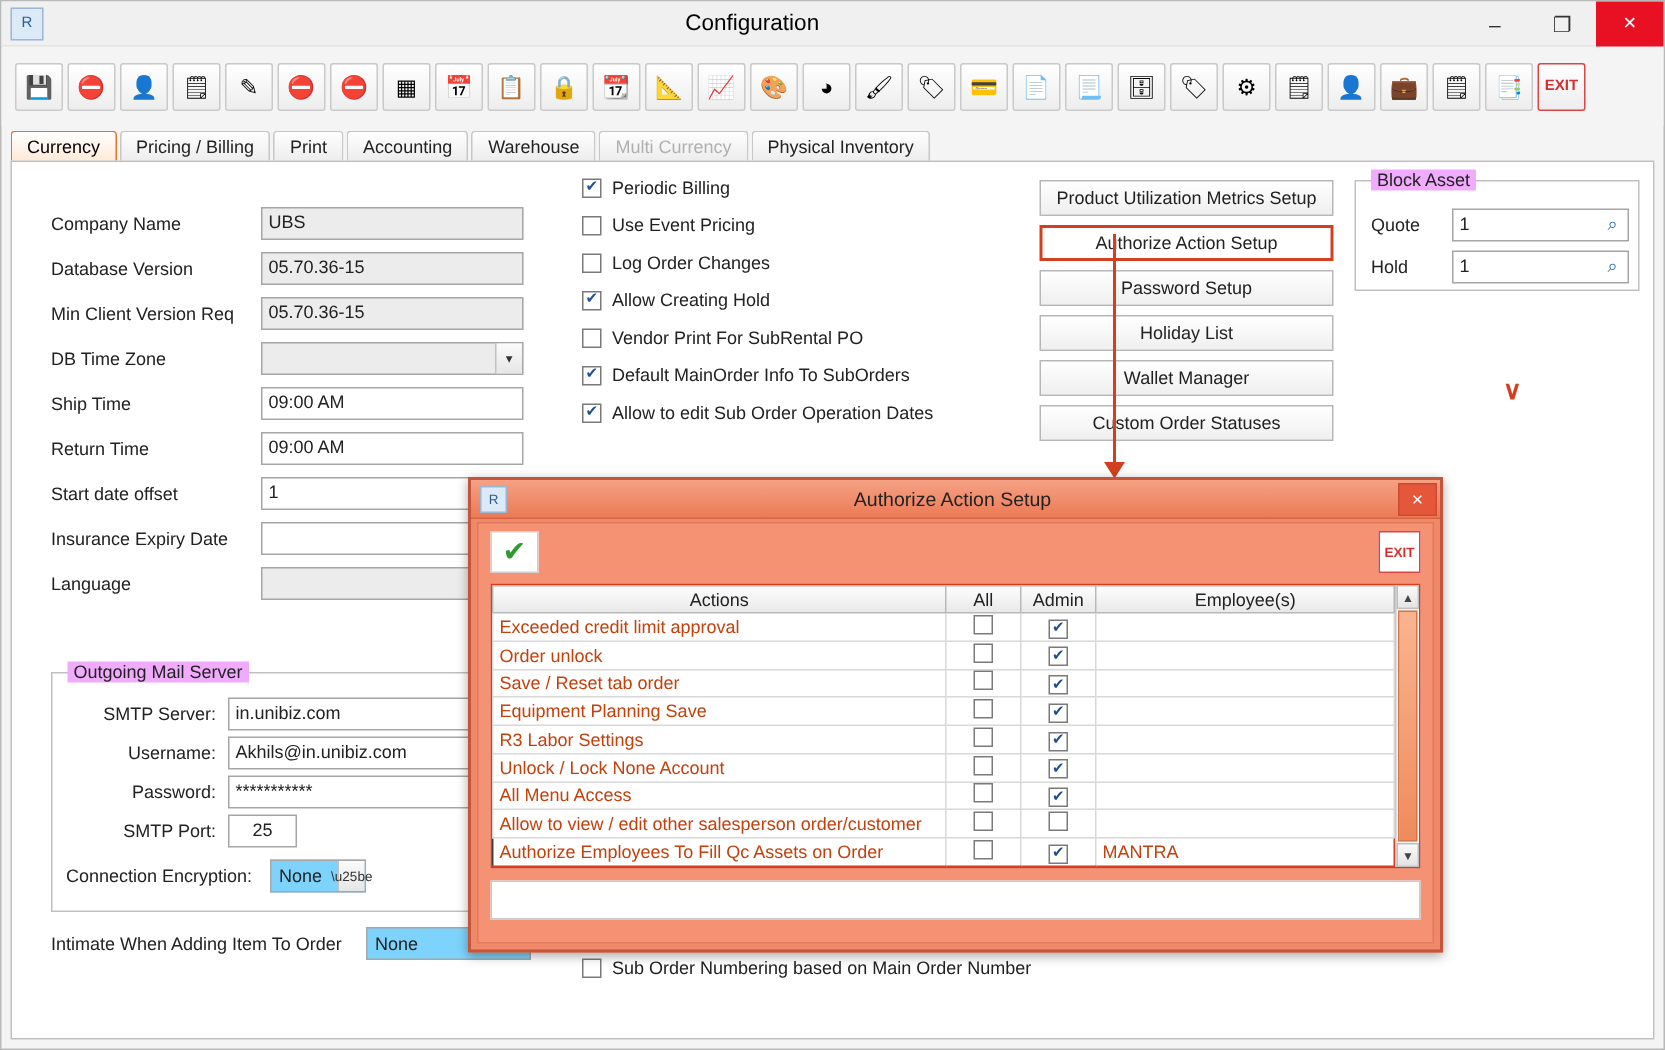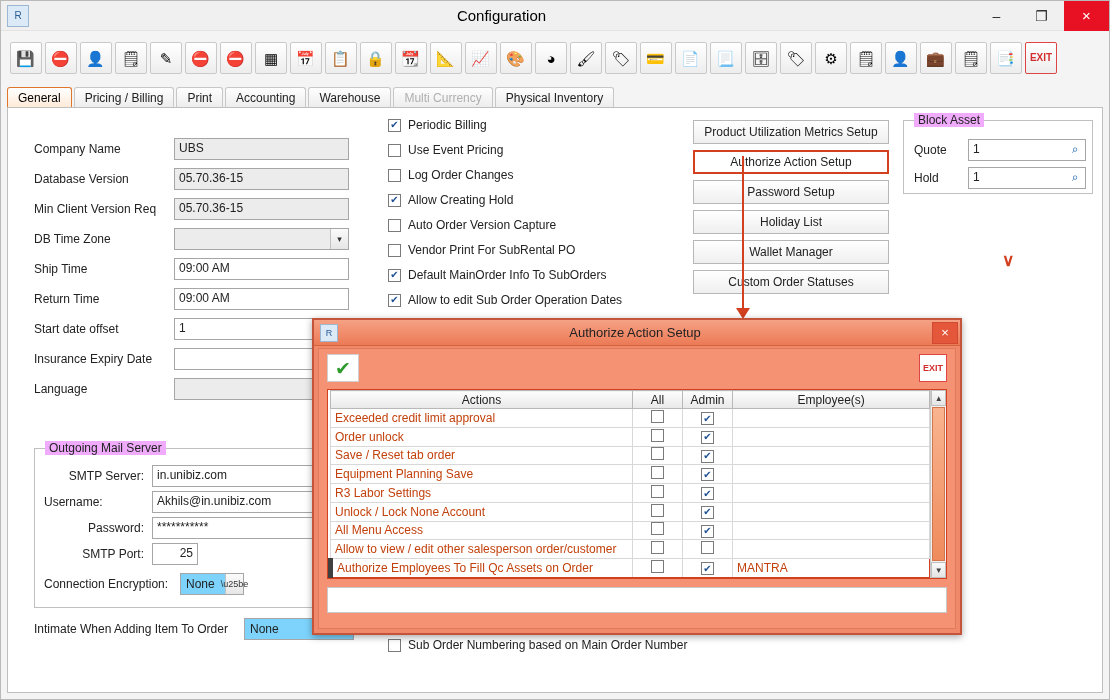--- a/index.html
+++ b/index.html
@@ -214,21 +214,21 @@
     border: 1px solid #b8b8b8;
     font-weight: normal; font-size: 12px; color: #222;
     height: 18px;
   }
   table.grid td {
     border: 1px solid #d8d8d8;
     height: 18px; font-size: 12px; color: #c2410c;
     padding: 0 4px;
   }
   table.grid tr.sel td { border-top: 1px solid #d2401f; border-bottom: 1px solid #d2401f; }
-  table.grid tr.sel td:first-child { border-left: 5px solid #404040; }
+  table.grid tr.sel td:first-child { border-left: 1px solid #404040; }
   table.grid tr.sel td:last-child { border-right: 1px solid #d2401f; }
   td.c { text-align: center; }
   .scroll {
     width: 16px; border-left: 1px solid #c9c9c9; background: #f1f1f1;
     display: flex; flex-direction: column;
   }
   .scroll .sb {
     height: 16px; background: linear-gradient(#fafafa,#e4e4e4);
     border: 1px solid #c0c0c0; display: flex; align-items: center; justify-content: center;
     font-size: 8px; color: #444;
@@ -345,21 +345,21 @@
       <div class="tb">
         <span class="g">📑</span>
       </div>
       <div class="tb exit">
         <span class="g">EXIT</span>
       </div>
     </div>
 
   <div class="tabstrip" id="tabstrip">
       <div class="tab active">
-        <span>General</span>
+        <span>Currency</span>
       </div>
       <div class="tab">
         <span>Pricing / Billing</span>
       </div>
       <div class="tab">
         <span>Print</span>
       </div>
       <div class="tab">
         <span>Accounting</span>
       </div>
@@ -422,30 +422,30 @@
       </div>
 
     <div class="group" style="left:26px; top:340px; width:296px; height:160px;">
       <span class="legend">Outgoing Mail Server</span>
       <div id="mailfields">
           <div style="position: absolute; left: 9px; top: 16px; display: flex; align-items: center;">
             <span class="lbl" style="width: 100px; text-align: right; margin-right: 8px;">SMTP Server:</span>
             <div class="fld" style="width: 170px;">in.unibiz.com</div>
           </div>
           <div style="position: absolute; left: 9px; top: 42px; display: flex; align-items: center;">
-            <span class="lbl" style="width: 100px; text-align: left; margin-right: 8px;">Username:</span>
+            <span class="lbl" style="width: 100px; text-align: right; margin-right: 8px;">Username:</span>
             <div class="fld" style="width: 170px;">Akhils@in.unibiz.com</div>
           </div>
           <div style="position: absolute; left: 9px; top: 68px; display: flex; align-items: center;">
             <span class="lbl" style="width: 100px; text-align: right; margin-right: 8px;">Password:</span>
             <div class="fld" style="width: 170px;">***********</div>
           </div>
           <div style="position: absolute; left: 9px; top: 94px; display: flex; align-items: center;">
             <span class="lbl" style="width: 100px; text-align: right; margin-right: 8px;">SMTP Port:</span>
-            <div class="fld" style="width: 46px; text-align: right;">25</div>
+            <div class="fld" style="width: 46px; text-align: center;">25</div>
           </div>
         </div>
       <div style="position:absolute; left:9px; top:124px; width:280px; display:flex; align-items:center;">
         <span class="lbl" style="width:136px;">Connection Encryption:</span>
         <div class="dropdown" style="width:64px;">
           <span>None</span>
           <span class="arrow">\u25be</span>
         </div>
       </div>
     </div>
@@ -466,24 +466,20 @@
           <span class="cb"></span>
           <span class="lbl">Use Event Pricing</span>
         </div>
         <div class="chk-row">
           <span class="cb"></span>
           <span class="lbl">Log Order Changes</span>
         </div>
         <div class="chk-row">
           <span class="cb on"></span>
           <span class="lbl">Allow Creating Hold</span>
-        </div>
-        <div class="chk-row">
-          <span class="cb"></span>
-          <span class="lbl">Auto Order Version Capture</span>
         </div>
         <div class="chk-row">
           <span class="cb"></span>
           <span class="lbl">Vendor Print For SubRental PO</span>
         </div>
         <div class="chk-row">
           <span class="cb on"></span>
           <span class="lbl">Default MainOrder Info To SubOrders</span>
         </div>
         <div class="chk-row">

